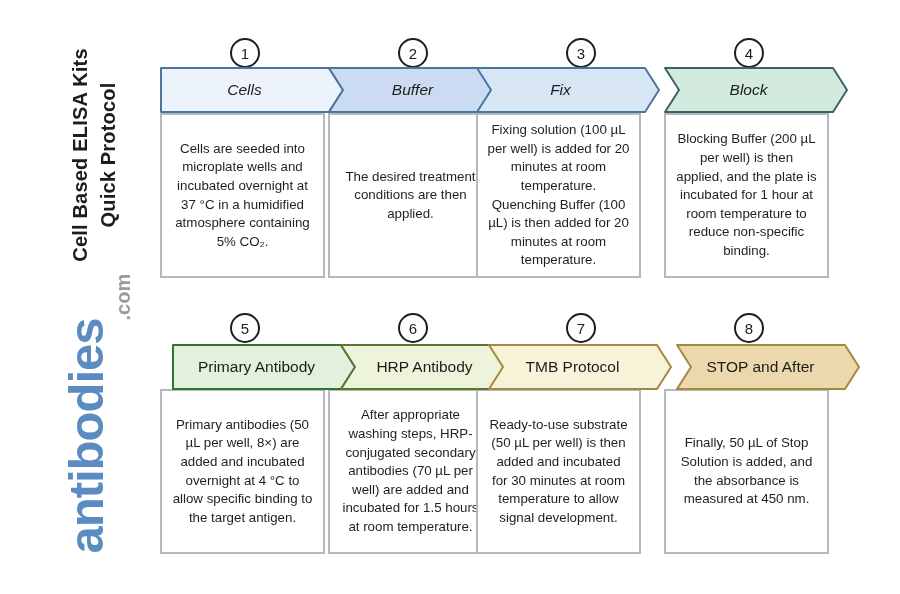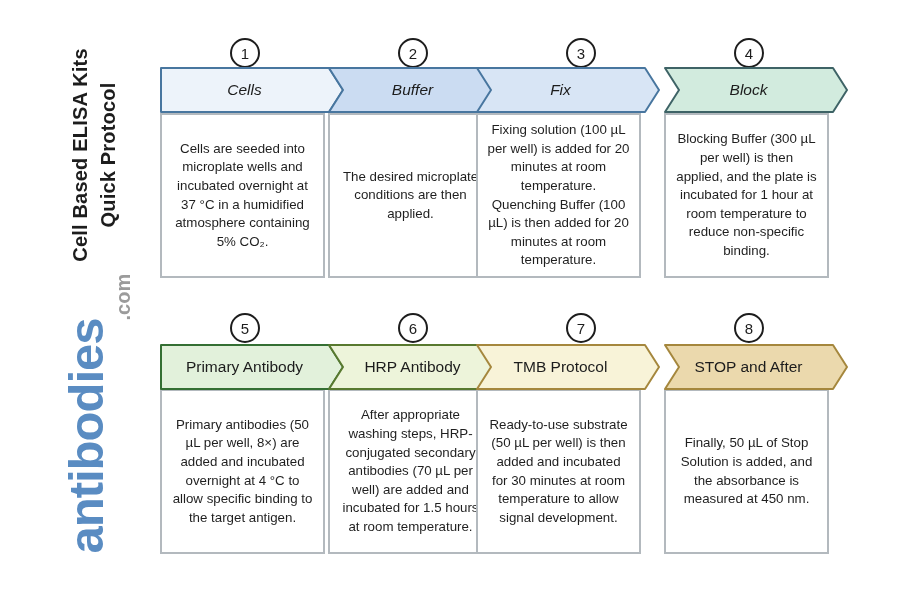--- a/index.html
+++ b/index.html
@@ -53,21 +53,21 @@
     text-align:center;padding:6px 9px;
     font-size:13.3px;line-height:1.4;color:#1f1f1f;
   }
 
   
   .c1{left:160px;} .c2{left:328px;} .c3{left:476px;} .c4{left:664px;}
   .z1{z-index:1;} .z2{z-index:2;} .z3{z-index:3;} .z4{z-index:4;}
 
   
   .r1-circle{top:38px;} .r1-banner{top:67px;font-style:italic;} .r1-box{top:113px;}
-  .r2-circle{top:313px;} .r2-banner{top:344px;} .r2-box{top:389px;}
+  .r2-circle{top:313px;} .r2-banner{top:344px;margin-left:12px;} .r2-box{top:389px;}
   .circle.c1{left:230px;} .circle.c2{left:398px;} .circle.c3{left:566px;} .circle.c4{left:734px;}
 </style>
 </head>
 <body>
 
 <div class="canvas">
 
   <div class="side-title">
     <div>Cell Based ELISA Kits</div>
     <div>Quick Protocol</div>
@@ -106,27 +106,27 @@
       <svg width="185" height="46" viewBox="0 0 185 46">
         <polygon points="1,1 169,1 183,23 169,45 1,45 15,23" stroke-width="2" stroke-linejoin="round" fill="#d2ebde" stroke="#3e6366"></polygon>
       </svg>
       <span class="banner-label">Block</span>
     </div>
 
     <div class="desc-box c1 r1-box">
         <span>Cells are seeded into microplate wells and incubated overnight at 37 °C in a humidified atmosphere containing 5% CO₂.</span>
       </div>
     <div class="desc-box c2 r1-box">
-        <span>The desired microplate conditions are then applied.</span>
+        <span>The desired treatment conditions are then applied.</span>
       </div>
     <div class="desc-box c3 r1-box">
         <span>Fixing solution (100 µL per well) is added for 20 minutes at room temperature. Quenching Buffer (100 µL) is then added for 20 minutes at room temperature.</span>
       </div>
     <div class="desc-box c4 r1-box">
-        <span>Blocking Buffer (300 µL per well) is then applied, and the plate is incubated for 1 hour at room temperature to reduce non-specific binding.</span>
+        <span>Blocking Buffer (200 µL per well) is then applied, and the plate is incubated for 1 hour at room temperature to reduce non-specific binding.</span>
       </div>
   </div>
 
   <div>
 
     <div class="circle c1 r2-circle">5</div>
     <div class="circle c2 r2-circle">6</div>
     <div class="circle c3 r2-circle">7</div>
     <div class="circle c4 r2-circle">8</div>
 

